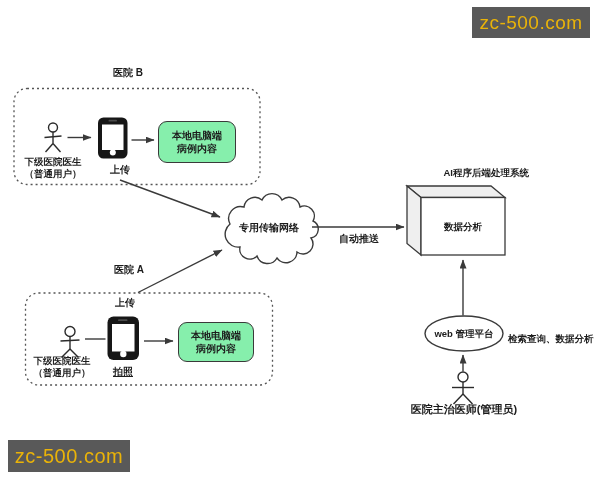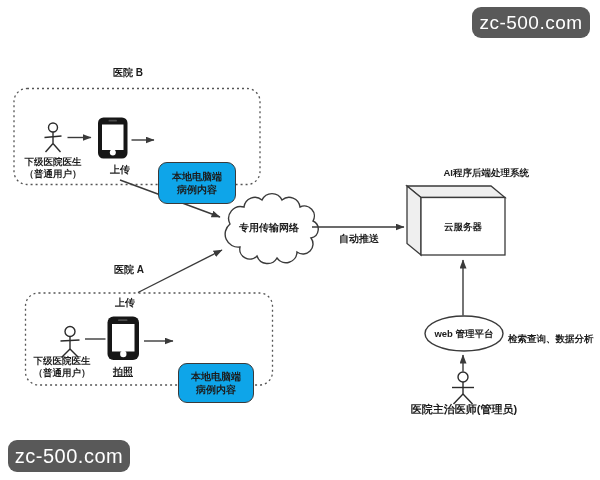--- a/index.html
+++ b/index.html
@@ -3,25 +3,25 @@
 <meta charset="utf-8">
 <style>
   html,body{margin:0;padding:0;}
   body{width:600px;height:480px;background:#ffffff;position:relative;overflow:hidden;
        font-family:"Liberation Sans",sans-serif;}
   .stage{position:absolute;left:0;top:0;width:600px;height:480px;}
   svg.wires{position:absolute;left:0;top:0;}
   .label{position:absolute;color:#1c1c1c;font-weight:700;font-size:10px;
          text-align:center;white-space:nowrap;line-height:12px;}
   .label span{display:block;}
-  .content-box{position:absolute;border:1.4px solid #3a3a3a;border-radius:9px;background:#0ea5e9;
+  .content-box{position:absolute;border:1.4px solid #3a3a3a;border-radius:9px;background:#86efac;
                display:flex;flex-direction:column;align-items:center;justify-content:center;
-               font-weight:700;font-size:10px;line-height:13px;color:#1c1c1c;margin-top:41px;}
-  .watermark{position:absolute;background:#595959;color:#ffffff;display:flex;
-             align-items:center;justify-content:center;font-size:19px;letter-spacing:0.5px;border-radius:9px;}
+               font-weight:700;font-size:10px;line-height:13px;color:#1c1c1c;}
+  .watermark{position:absolute;background:#595959;color:#eab308;display:flex;
+             align-items:center;justify-content:center;font-size:19px;letter-spacing:0.5px;}
   .wm-top{left:472px;top:7px;width:118px;height:31px;}
   .wm-bottom{left:8px;top:440px;width:122px;height:32px;font-size:20px;}
 </style>
 </head>
 <body>
 
 <div class="stage">
 
   <svg class="wires" width="600" height="480" viewBox="0 0 600 480">
     <defs>
@@ -137,21 +137,21 @@
     <span>本地电脑端</span>
     <span>病例内容</span>
   </div>
 
   <div class="label" style="left:219px;top:222px;width:100px;font-size:10px;">专用传输网络</div>
 
   <div class="label" style="left:319px;top:233px;width:80px;">自动推送</div>
 
   <div class="label" style="left:389px;top:166.5px;width:140px;font-size:9.5px;text-align:right;">AI程序后端处理系统</div>
 
-  <div class="label" style="left:421px;top:221px;width:84px;font-size:9.5px;">云服务器</div>
+  <div class="label" style="left:421px;top:221px;width:84px;font-size:9.5px;">数据分析</div>
 
   <div class="label" style="left:425px;top:328px;width:78px;font-size:9.5px;">web 管理平台</div>
 
   <div class="label" style="left:508px;top:333px;width:80px;font-size:9.5px;text-align:left;">检索查询、数据分析</div>
 
   <div class="label" style="left:404px;top:403px;width:120px;font-size:11px;">医院主治医师(管理员)</div>
 
   <div class="watermark wm-top">
     <span>zc-500.com</span>
   </div>

